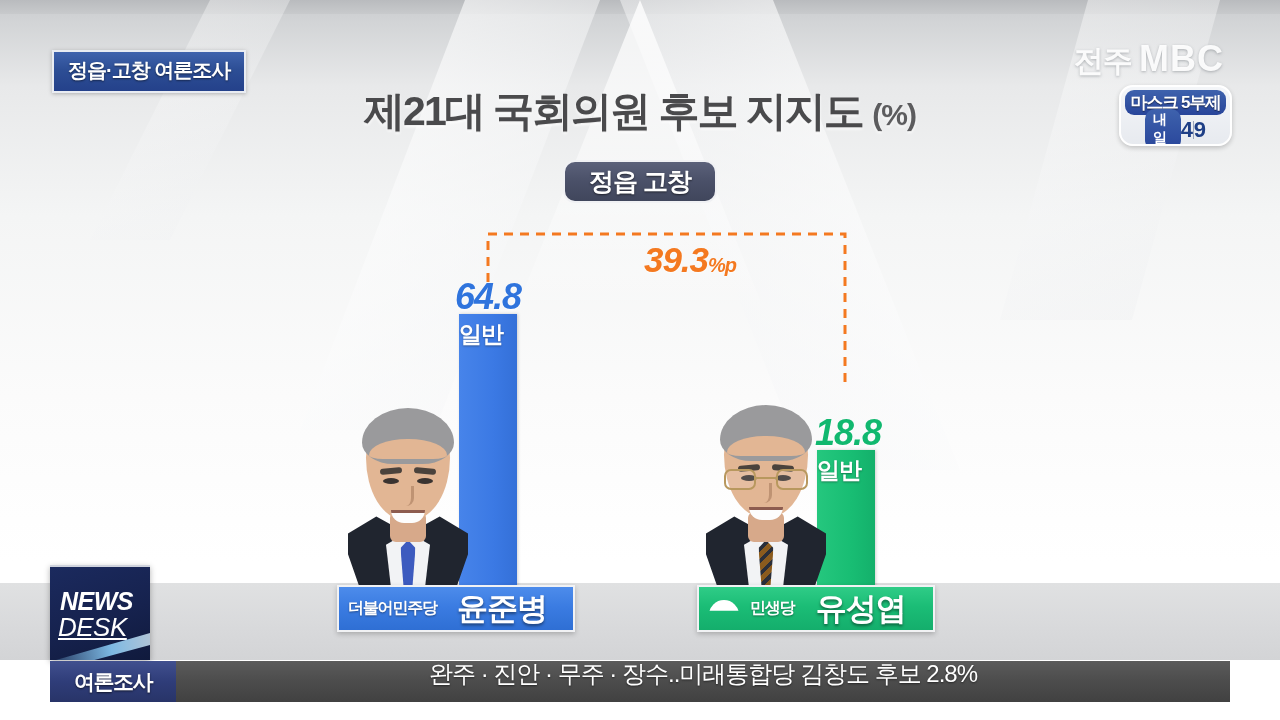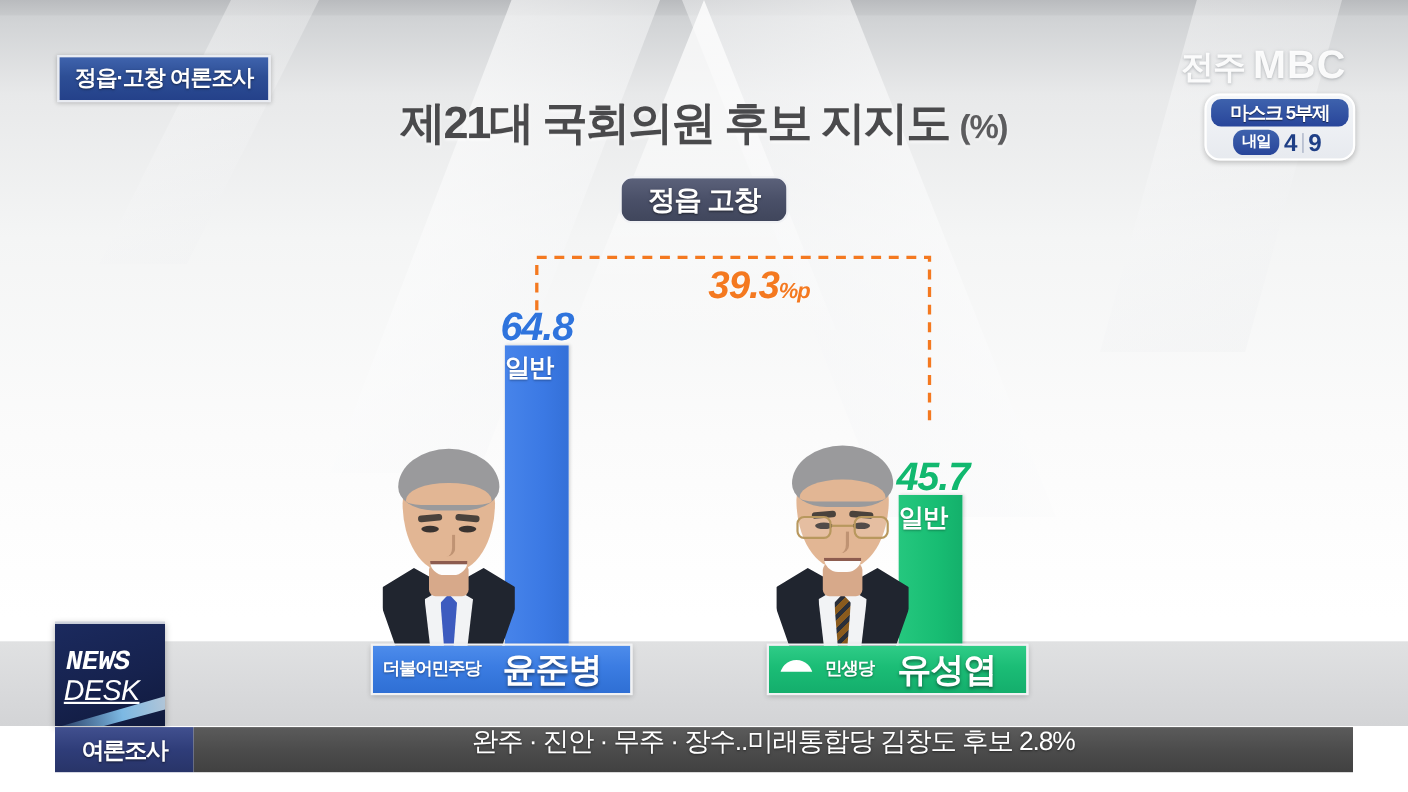--- a/index.html
+++ b/index.html
@@ -230,21 +230,20 @@
     position: absolute; left: 50px; top: 565px; width: 100px; height: 95px;
     background: linear-gradient(160deg,#1b2a5e 0%, #16224e 55%, #101a3d 100%);
     border-top: 2px solid #cfd3dd;
     overflow: hidden;
     box-shadow: 0 2px 6px rgba(0,0,0,.3);
   }
   #newsdesk .nd-news {
     position: absolute; left: 10px; top: 20px;
     color: #fff; font-size: 25px; font-weight: bold; letter-spacing: -.5px;
     font-style: italic;
-    font-family: Liberation Mono, monospace;
   }
   #newsdesk .nd-desk {
     position: absolute; left: 8px; top: 45px;
     color: #fff; font-size: 26px; letter-spacing: -.5px;
     font-style: italic;
     text-decoration: underline;
   }
   #newsdesk .nd-swoosh {
     position: absolute; left: -10px; bottom: -4px; width: 130px; height: 26px;
     background: linear-gradient(90deg, rgba(255,255,255,0), #8fd4ff 55%, rgba(255,255,255,.9));
@@ -275,21 +274,21 @@
   #station { position: absolute; right: 56px; top: 38px; text-align: center; }
   #station-name {
     color: rgba(255,255,255,.93);
     font-size: 30px; font-weight: bold; letter-spacing: -1px;
     text-shadow: 0 1px 3px rgba(120,125,132,.55);
     white-space: nowrap;
   }
   #station-name .mbc { font-size: 36px; letter-spacing: 1px; }
   #info-box {
     position: absolute; right: 48px; top: 85px;
-    width: 137px;
+    width: 113px;
     border-radius: 14px;
     background: linear-gradient(180deg,#f4f6f9,#e7eaef);
     border: 2px solid #ffffff;
     box-shadow: 0 2px 5px rgba(0,0,0,.2);
     overflow: hidden;
     margin-left: 10px;
   }
   #info-title {
     height: 25px; margin: 3px 4px 0 4px; border-radius: 9px;
     background: linear-gradient(180deg,#3e62ad,#28459a);
@@ -361,21 +360,21 @@
       <div class="hair"></div>
     </div>
   </div>
 
   <div class="nameplate" id="plate-blue">
     <span class="party">더불어민주당</span>
     <span class="cand-name">윤준병</span>
   </div>
 
   <div class="bar" id="bar-green"></div>
-  <div class="bar-value" id="value-green">45.7</div>
+  <div class="bar-value" id="value-green">18.8</div>
   <div class="bar-tag" id="tag-green">일반</div>
 
   <div class="photo" id="photo-green">
     <div class="face-wrap">
       <div class="suit"></div>
       <div class="shirt"></div>
       <div class="tie"></div>
       <div class="neck"></div>
       <div class="head">
         <div class="brow l"></div>

